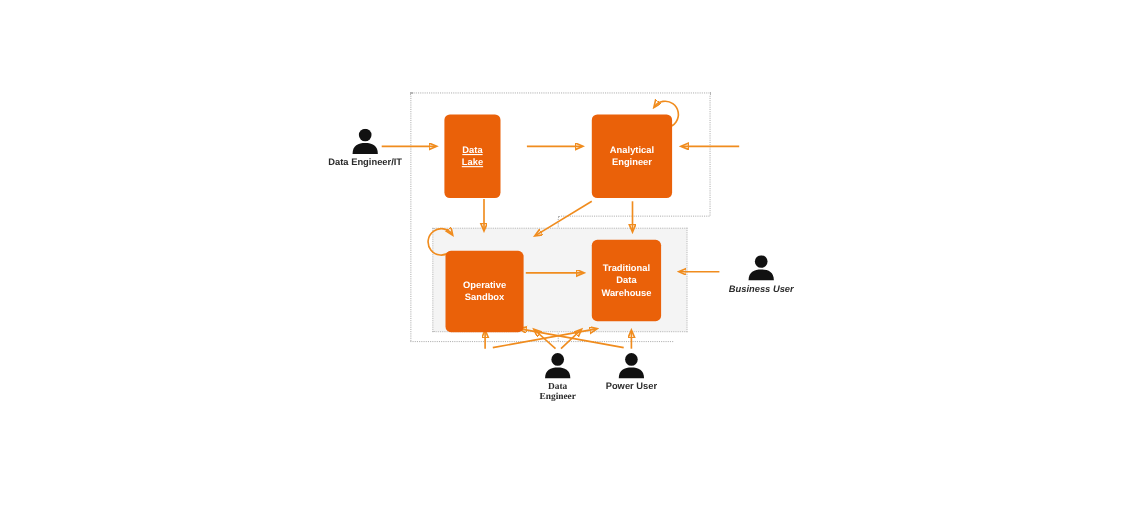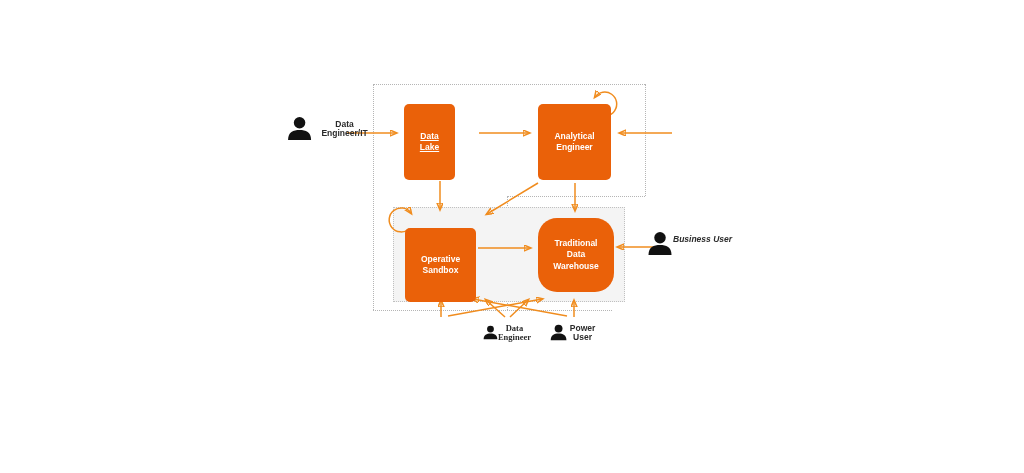--- a/index.html
+++ b/index.html
@@ -16,21 +16,21 @@
   }
   
   .pbox{
     position:absolute;background:#ea6109;border-radius:5px;
     color:#ffffff;font-weight:bold;font-size:8.5px;line-height:1.35;
     display:flex;align-items:center;justify-content:center;text-align:center;
     padding:2px 8px;box-sizing:border-box;
   }
   
   .actor{
-    position:absolute;display:flex;flex-direction:row;
+    position:absolute;display:flex;flex-direction:column;align-items:center;
   }
   .actor .icon{width:26px;height:23px;}
   .actor .icon path, .actor .icon circle{fill:#111111;}
   .actor .alabel{
     margin-top:3px;font-size:8.5px;font-weight:bold;color:#2b2b2b;
     text-align:center;line-height:1.1;
   }
   .arrows{position:absolute;left:0;top:0;}
   .arrows path, .arrows line{stroke:#f08c1e;stroke-width:1.5;fill:none;}
 </style>
@@ -85,21 +85,21 @@
     <line x1="567" y1="316" x2="473" y2="299" marker-end="url(#ah)"></line>
 
     <line x1="505" y1="317" x2="486" y2="300" marker-end="url(#ah)"></line>
 
     <line x1="510" y1="317" x2="528" y2="300" marker-end="url(#ah)"></line>
   </svg>
 
   <div class="pbox" style="left:404px;top:104px;width:51px;height:76px;text-decoration:underline;">Data Lake</div>
   <div class="pbox" style="left:538px;top:104px;width:73px;height:76px;">Analytical Engineer</div>
   <div class="pbox" style="left:405px;top:217px;width:71px;height:74px;margin-top:11px;">Operative Sandbox</div>
-  <div class="pbox" style="left:538px;top:218px;width:76px;height:74px;border-radius:19px;">Traditional Data Warehouse</div>
+  <div class="pbox" style="left:538px;top:218px;width:63px;height:74px;">Traditional Data Warehouse</div>
 
   <div class="actor" style="left:287px;top:117px;width:90px;">
     <svg class="icon" viewBox="0 0 24 22">
         <circle cx="12" cy="5.5" r="5.5"></circle>
         <path d="M1,22 C1,14.5 6,12.5 12,12.5 C18,12.5 23,14.5 23,22 Z"></path>
       </svg>
     <div class="alabel">Data Engineer/IT</div>
   </div>
 
 

